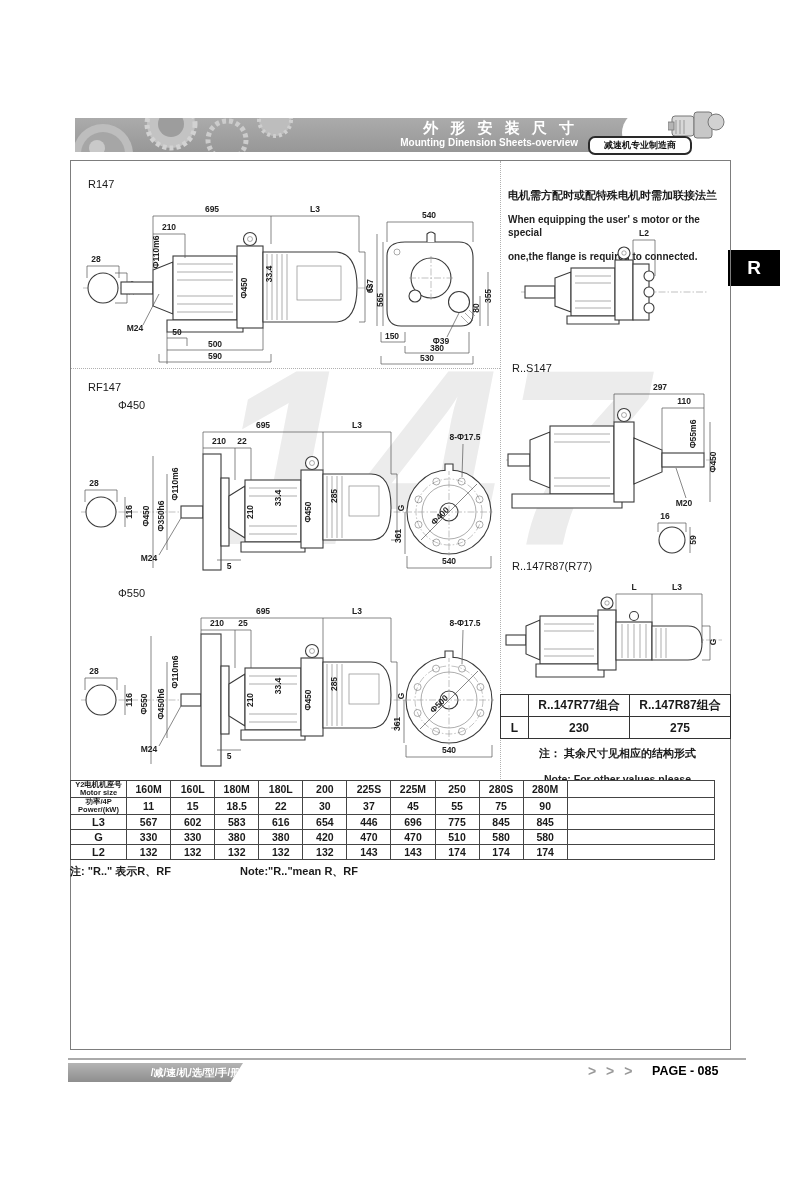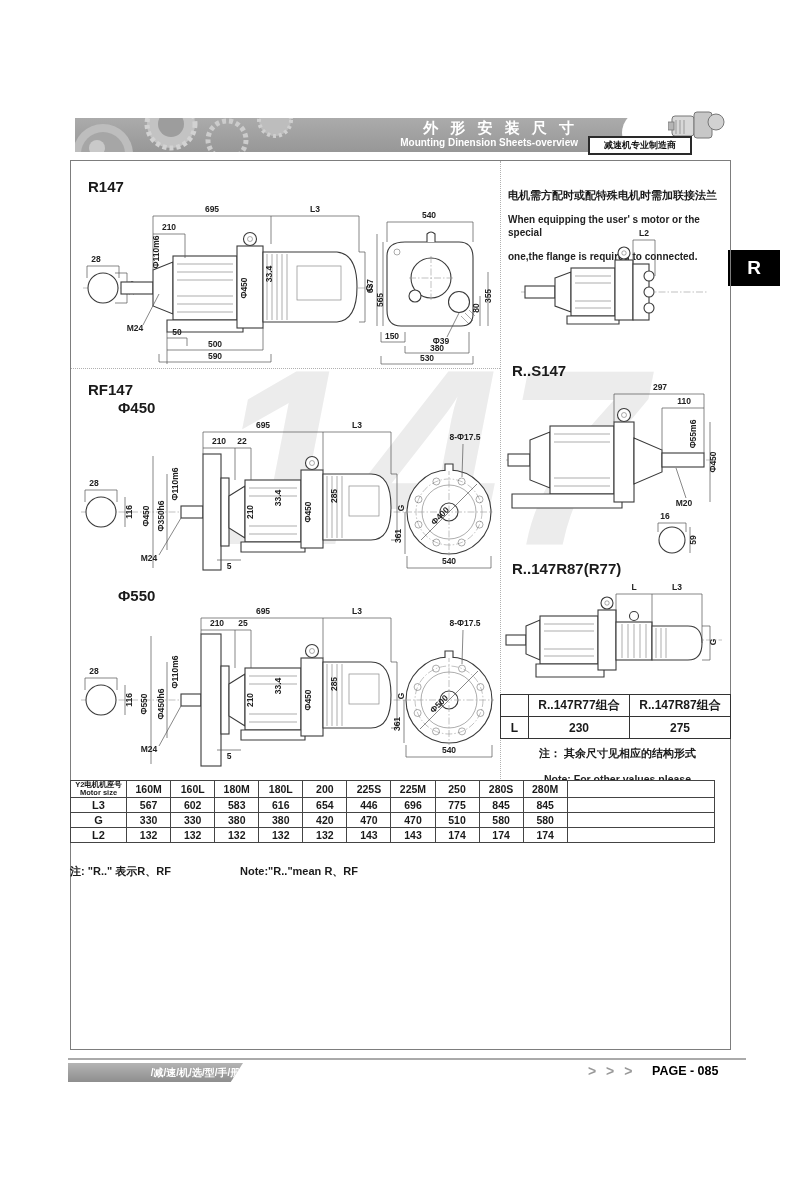--- a/index.html
+++ b/index.html
@@ -8,32 +8,32 @@
   .abs{position:absolute;}
   
   .band{position:absolute;left:75px;top:118px;width:655px;height:34px;
         background:linear-gradient(#ababab,#979797);overflow:hidden;}
   .band-title{position:absolute;left:300px;top:119px;width:278px;text-align:right;color:#fff;}
   .band-title .cn{font-size:15px;font-weight:bold;letter-spacing:4px;line-height:17px;}
   .band-title .en{font-size:10px;font-weight:bold;line-height:13px;}
   .blob{position:absolute;left:622px;top:110px;width:178px;height:46px;background:#fff;
         border-radius:26px 0 0 26px;}
   .badge{position:absolute;left:588px;top:136px;width:100px;height:15px;border:2px solid #2a2a2a;
-         border-radius:0;font-size:9px;font-weight:bold;text-align:center;line-height:14px;
+         border-radius:7px;font-size:9px;font-weight:bold;text-align:center;line-height:14px;
          background:#fff;color:#111;}
   .side-tab{position:absolute;left:728px;top:250px;width:52px;height:36px;background:#000;
             color:#fff;font-size:19px;font-weight:bold;text-align:center;line-height:36px;}
   
   .wm{position:absolute;left:215px;top:350px;font-size:250px;line-height:215px;font-weight:bold;
       font-style:italic;color:#ececec;letter-spacing:6px;}
   
   .frame{position:absolute;left:70px;top:160px;width:659px;height:888px;border:1px solid #7d7d7d;}
   .vdiv{position:absolute;left:500px;top:161px;width:0;height:618px;border-left:1px dotted #b0b0b0;}
   .hdiv{position:absolute;left:71px;top:368px;width:429px;height:0;border-top:1px dotted #b0b0b0;}
-  .ttl{position:absolute;font-size:15px;font-weight:bold;}
+  .ttl{position:absolute;font-size:11px;font-weight:normal;}
   .note-cn{font-size:11px;font-weight:bold;line-height:14px;}
   .note-en{font-size:10px;font-weight:bold;line-height:12.5px;color:#222;margin-top:12px;}
   
   svg text{font-family:"Liberation Sans",sans-serif;font-size:8.5px;font-weight:bold;fill:#222;text-anchor:middle;}
   svg .ol{fill:#fff;stroke:#3a3a3a;stroke-width:1.1;}
   svg .lt{fill:none;stroke:#3a3a3a;stroke-width:.7;opacity:.6;}
   svg .dm{stroke:#555;stroke-width:.7;fill:none;}
   svg .ct{stroke:#999;stroke-width:.6;stroke-dasharray:7 2 1.5 2;fill:none;}
   
   .ctab{position:absolute;left:500px;top:694px;width:230px;border-collapse:collapse;table-layout:fixed;}
@@ -441,20 +441,37 @@
       <td>180M</td>
       <td>180L</td>
       <td>200</td>
       <td>225S</td>
       <td>225M</td>
       <td>250</td>
       <td>280S</td>
       <td>280M</td>
       <td></td>
     </tr>
+    <tr style="height:17px">
+      <td class="lab2">
+        <div>功率/4P</div>
+        <div>Power/(kW)</div>
+      </td>
+      <td>11</td>
+      <td>15</td>
+      <td>18.5</td>
+      <td>22</td>
+      <td>30</td>
+      <td>37</td>
+      <td>45</td>
+      <td>55</td>
+      <td>75</td>
+      <td>90</td>
+      <td></td>
+    </tr>
     <tr style="height:15px">
       <td class="lab">L3</td>
       <td>567</td>
       <td>602</td>
       <td>583</td>
       <td>616</td>
       <td>654</td>
       <td>446</td>
       <td>696</td>
       <td>775</td>

